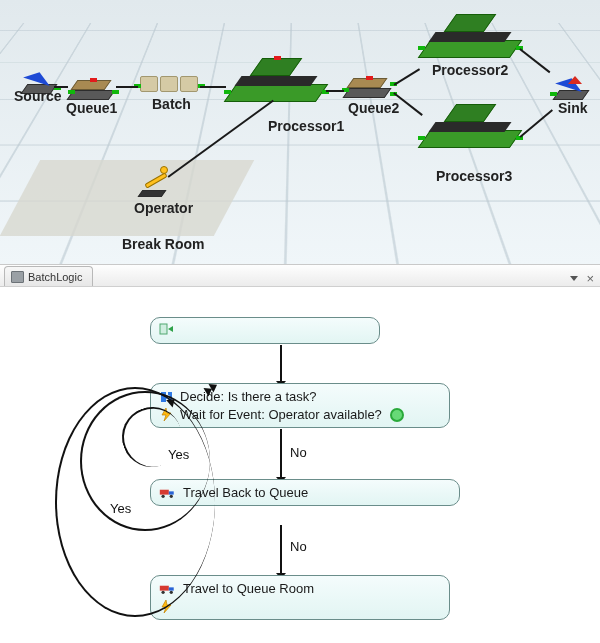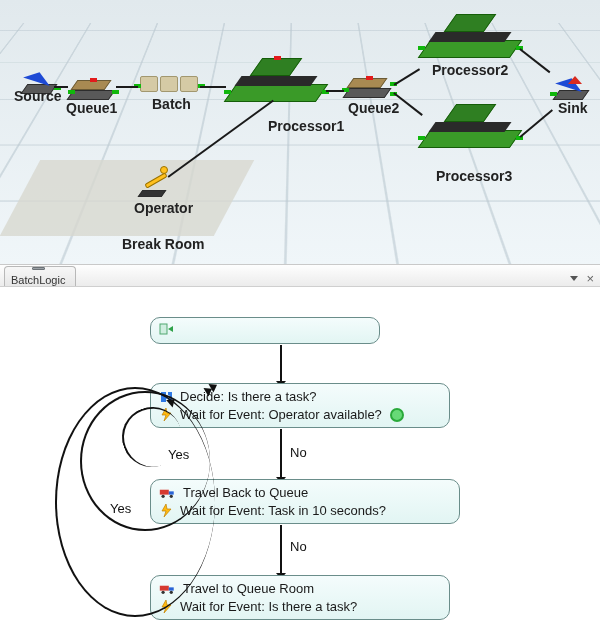--- a/index.html
+++ b/index.html
@@ -66,21 +66,21 @@
     background: linear-gradient(#fefefe,#ececec);
     border-top:1px solid #c9c9c9;
     display:flex; align-items:flex-end; padding-left:4px;
   }
   .tab {
     height:20px; display:inline-flex; align-items:center; gap:4px; padding:0 10px 0 6px;
     border:1px solid #b8b8b8; border-bottom:none; margin-right:2px;
     background:linear-gradient(#ffffff,#f1f1f1);
     border-radius:4px 4px 0 0; font-size:11px; color:#333;
   }
-  .tab.inactive { background:linear-gradient(#f7f7f7,#e7e7e7);flex-direction:column; }
+  .tab.inactive { background:linear-gradient(#f7f7f7,#e7e7e7); }
   .tab-icon { width:13px;height:12px; display:inline-block; border-radius:1px; }
   .tab-icon.gray { background:#9aa0a5; border:1px solid #6c7277; }
   .tab-icon.truck { background:#ffbb11; border:1px solid #a77e07; }
   .tabs-right { margin-left:auto; display:flex; align-items:center; padding-right:6px; gap:8px; }
   .dropdown-caret { width:0;height:0;border-left:4px solid transparent;border-right:4px solid transparent;border-top:5px solid #555; }
   .close-x { font-size:13px; color:#666; cursor:pointer; }
 
   
   .flow-area {
     position:relative; width:600px; height:357px; background:#fff;
@@ -278,28 +278,20 @@
       <span class="ic truck">
         <svg class="svgtruck" viewBox="0 0 22 14">
             <rect x="1" y="3" width="11" height="6" fill="#d63a30"></rect>
             <rect x="12" y="5" width="6" height="4" fill="#2a64d6"></rect>
             <circle cx="5" cy="11" r="2" fill="#333"></circle>
             <circle cx="15" cy="11" r="2" fill="#333"></circle>
           </svg>
       </span>
       <span>Travel Back to Queue</span>
     </div>
-    <div class="row">
-      <span class="ic bolt">
-        <svg width="15" height="15" viewBox="0 0 15 15">
-            <path d="M7 1 L3 8 H7 L5 14 L12 6 H8 Z" fill="#ffbb11" stroke="#c07f00" stroke-width="0.7"></path>
-          </svg>
-      </span>
-      <span>Wait for Event: Task in 10 seconds?</span>
-    </div>
   </div>
 
   <div class="farc" style="left:80px; top:104px; width:130px;height:140px; border-right:none;">
     <div class="head" style="right:-4px; top:-6px; transform:rotate(60deg);"></div>
   </div>
   <div class="flabel" style="left:110px; top:214px;">Yes</div>
 
   <div class="fv" style="left:280px; top:238px; height:48px;">
       <div class="head"></div>
     </div>
@@ -316,21 +308,20 @@
           </svg>
       </span>
       <span>Travel to Queue Room</span>
     </div>
     <div class="row">
       <span class="ic bolt">
         <svg width="15" height="15" viewBox="0 0 15 15">
             <path d="M7 1 L3 8 H7 L5 14 L12 6 H8 Z" fill="#ffbb11" stroke="#c07f00" stroke-width="0.7"></path>
           </svg>
       </span>
-      <span>Wait for Event: Is there a task?</span>
     </div>
   </div>
 
   <div class="farc" style="left:55px; top:100px; width:160px;height:230px; border-right:none;">
     <div class="head" style="right:-4px; top:-6px; transform:rotate(60deg);"></div>
   </div>
 
 </div>
 
 </body></html>

